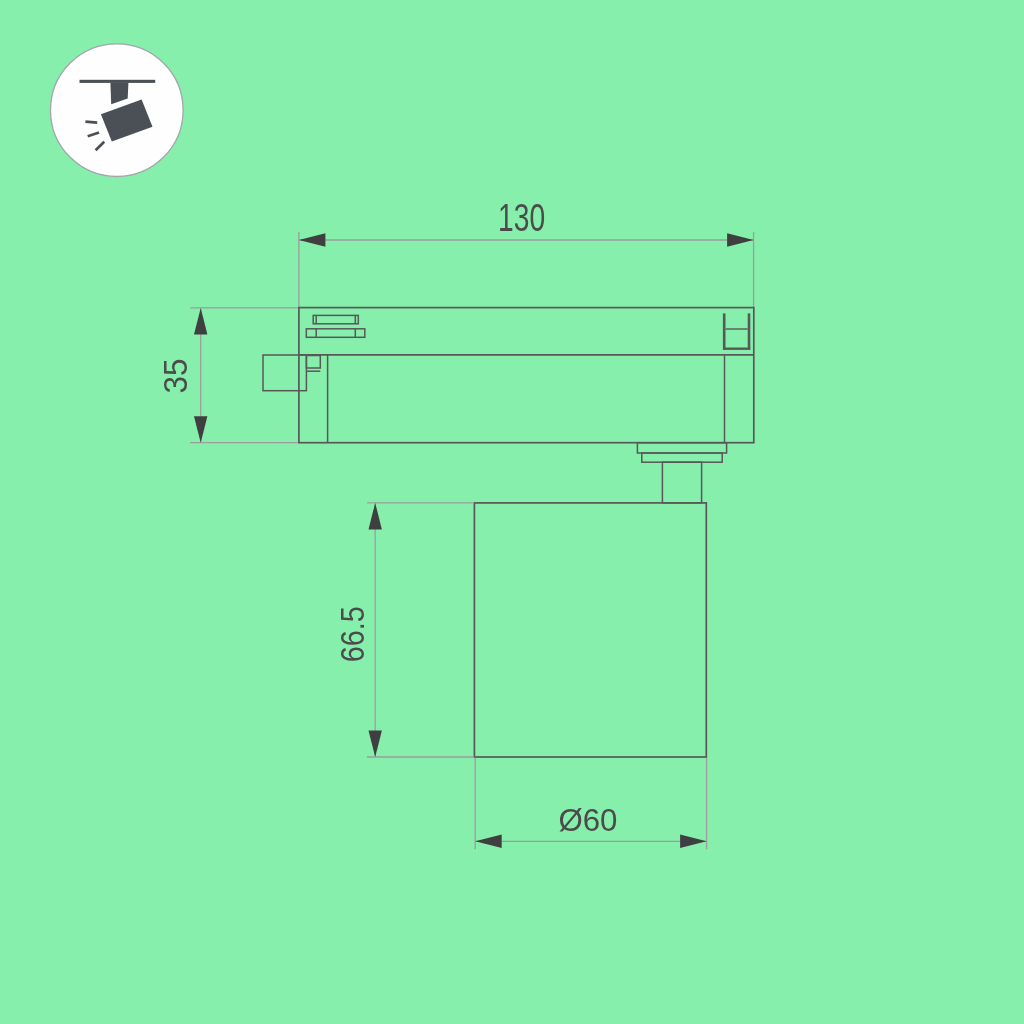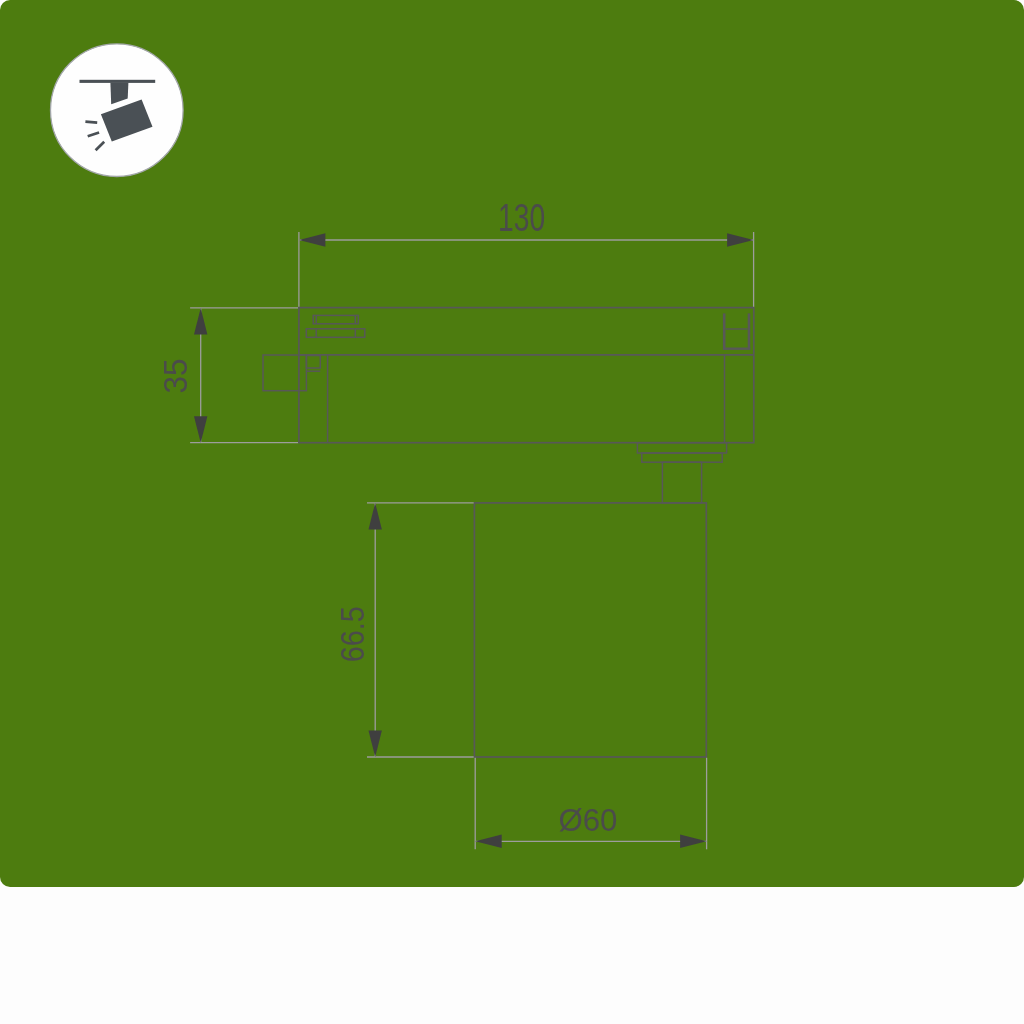--- a/index.html
+++ b/index.html
@@ -1,16 +1,16 @@
 <!DOCTYPE html>
 <html><head>
 <meta charset="utf-8">
 <style>
   html,body{margin:0;padding:0;background:#fdfdfd;}
-  .page{width:1024px;height:887px;position:relative;background:#4d7c0f;overflow:hidden;border-radius:10px;}
+  .page{width:1024px;height:1024px;position:relative;background:#86efac;overflow:hidden;}
   svg{position:absolute;left:0;top:0;}
   text{font-family:"Liberation Sans",sans-serif;fill:#4b4b4b;}
 </style>
 </head>
 <body>
 <div class="page">
 <svg width="1024" height="1024" viewBox="0 0 1024 1024">
   <g fill="none" stroke-linecap="butt">
 
     <circle cx="116.8" cy="110.2" r="66.3" fill="#fefefe" stroke="#a3a7aa" stroke-width="1.3"></circle>

